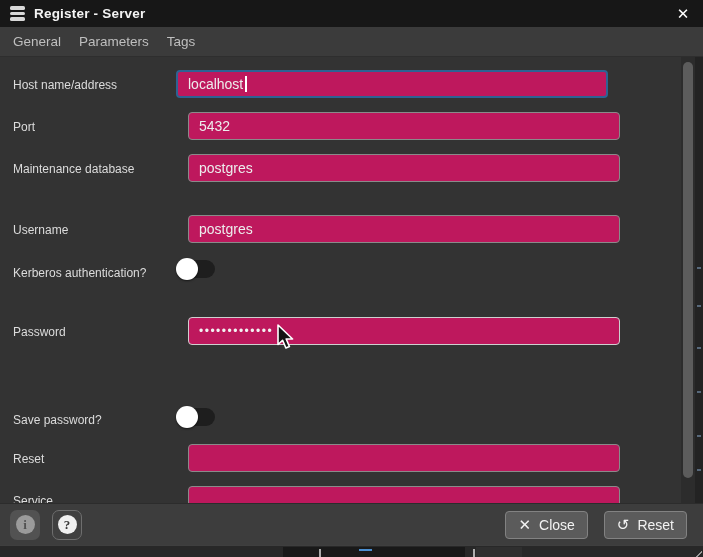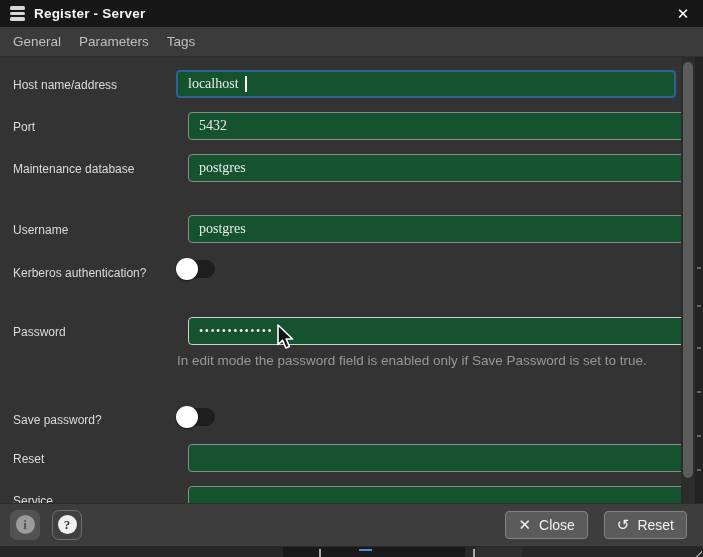--- a/index.html
+++ b/index.html
@@ -41,24 +41,24 @@
     background:#333333; overflow:hidden;
   }
   .row { position:absolute; left:0; width:696px; }
   .row-label {
     position:absolute; left:13px; top:0; width:152px;
     padding-top:5px; line-height:20px;
     color:#dcdcdc; font-size:12px;
   }
   .ctl { position:absolute; left:188px; top:0; }
   .field {
-    width:500px; height:28px; background:#14532d;
+    width:432px; height:28px; background:#be185d;
     border:1px solid #8a8a8a; border-radius:4px;
     color:#ededed; font-size:14px; padding:0 10px;
-    font-family:Liberation Serif, serif; outline:none;
+    font-family:Liberation Sans, sans-serif; outline:none;
   }
   .field.focused { border:2px solid #2d6293; }
   .field.hovered { border-color:#cfcfcf; }
   .field.password { font-size:12px; letter-spacing:1.5px; color:#f2f2f2; }
   .caret { position:absolute; left:69px; top:6px; width:1.5px; height:16px; background:#ffffff; }
   .help-text {
     position:absolute; left:177px; width:497px;
     color:#989898; font-size:13.5px; line-height:22.5px;
   }
   .toggle {
@@ -173,21 +173,20 @@
       </div>
     </div>
 
     <div class="row" style="top:260px">
       <div class="row-label">Password</div>
       <div class="ctl">
         <input class="field password hovered" value="•••••••••••••" style="">
       </div>
     </div>
 
-    <div class="help-text" style="top:293px">In edit mode the password field is enabled only if Save Password is set to true.</div>
 
     <div class="row" style="top:348px">
       <div class="row-label">Save password?</div>
       <div class="toggle" style="top:3px">
         <span class="knob"></span>
       </div>
     </div>
 
     <div class="row" style="top:387px">
       <div class="row-label">Reset</div>

